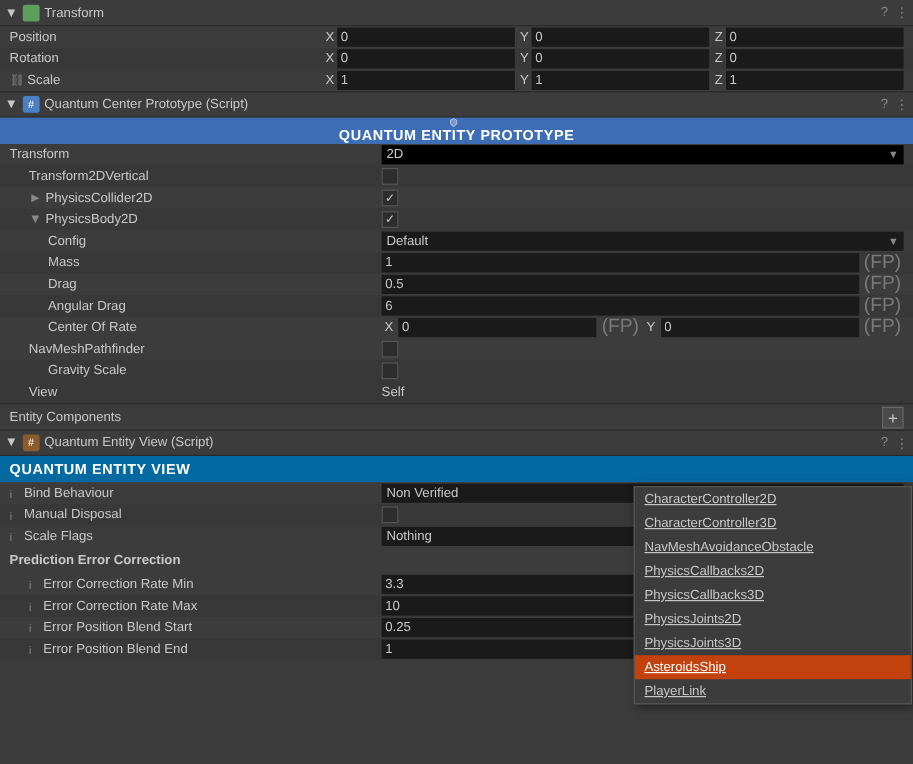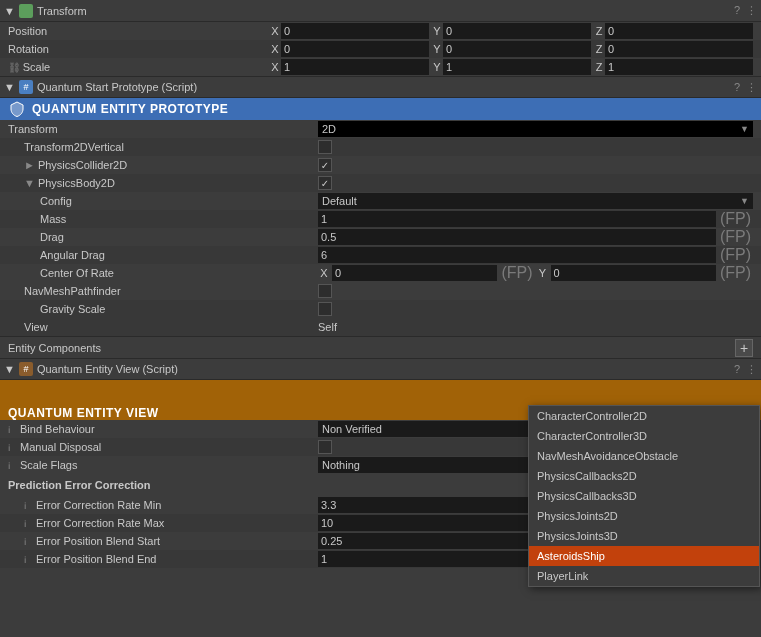--- a/index.html
+++ b/index.html
@@ -176,38 +176,39 @@
       font-size: 11px;
       flex: 1;
     }
     
     .blue-header-row {
       background: #3d6eb5;
       display: flex;
       align-items: center;
       height: 22px;
       padding: 0 8px;
+      flex-direction: column;
     }
     .blue-header-row .icon-shield {
       width: 18px;
       height: 18px;
       margin-right: 6px;
     }
     .blue-header-row .title {
       color: white;
       font-size: 12px;
       font-weight: bold;
       letter-spacing: 0.5px;
     }
     
     .orange-header-row {
-      background: #a16207;
-      display: flex;
-      align-items: flex-end;
-      height: 40px;
+      background: #0369a1;
+      display: flex;
+      align-items: center;
+      height: 22px;
       padding: 0 8px;
     }
     .orange-header-row .title {
       color: white;
       font-size: 12px;
       font-weight: bold;
       letter-spacing: 0.5px;
     }
     
     .add-btn {
@@ -247,20 +248,21 @@
       box-shadow: 2px 2px 8px rgba(0,0,0,0.5);
     }
     .dropdown-menu-item {
       padding: 3px 8px;
       color: #c8c8c8;
       font-size: 11px;
       cursor: pointer;
       height: 20px;
       display: flex;
       align-items: center;
+      text-decoration: underline;
     }
     .dropdown-menu-item.selected {
       background: #c2410c;
       color: white;
     }
     
     .link-icon {
       color: #888;
       font-size: 10px;
       margin-right: 2px;
@@ -346,21 +348,21 @@
       <div class="xyz-group">
         <span class="xyz-label">Z</span>
         <input class="xyz-input" type="text" value="1" style="">
       </div>
     </div>
   </div>
 
   <div class="script-header">
     <span class="collapse-arrow">▼</span>
     <span class="icon-script">#</span>
-    <span class="title">Quantum Start Prototype (Script)</span>
+    <span class="title">Quantum Center Prototype (Script)</span>
     <div class="header-icons" style="display:flex;gap:6px;color:#888;">
       <span>?</span>
       <span>⋮</span>
     </div>
   </div>
 
   <div class="blue-header-row">
     <svg class="icon-shield" viewBox="0 0 18 18" fill="none">
       <path d="M9 2L3 5v4c0 3.5 2.5 6.5 6 7.5 3.5-1 6-4 6-7.5V5L9 2z" fill="rgba(255,255,255,0.3)" stroke="white" stroke-width="1"></path>
     </svg>

